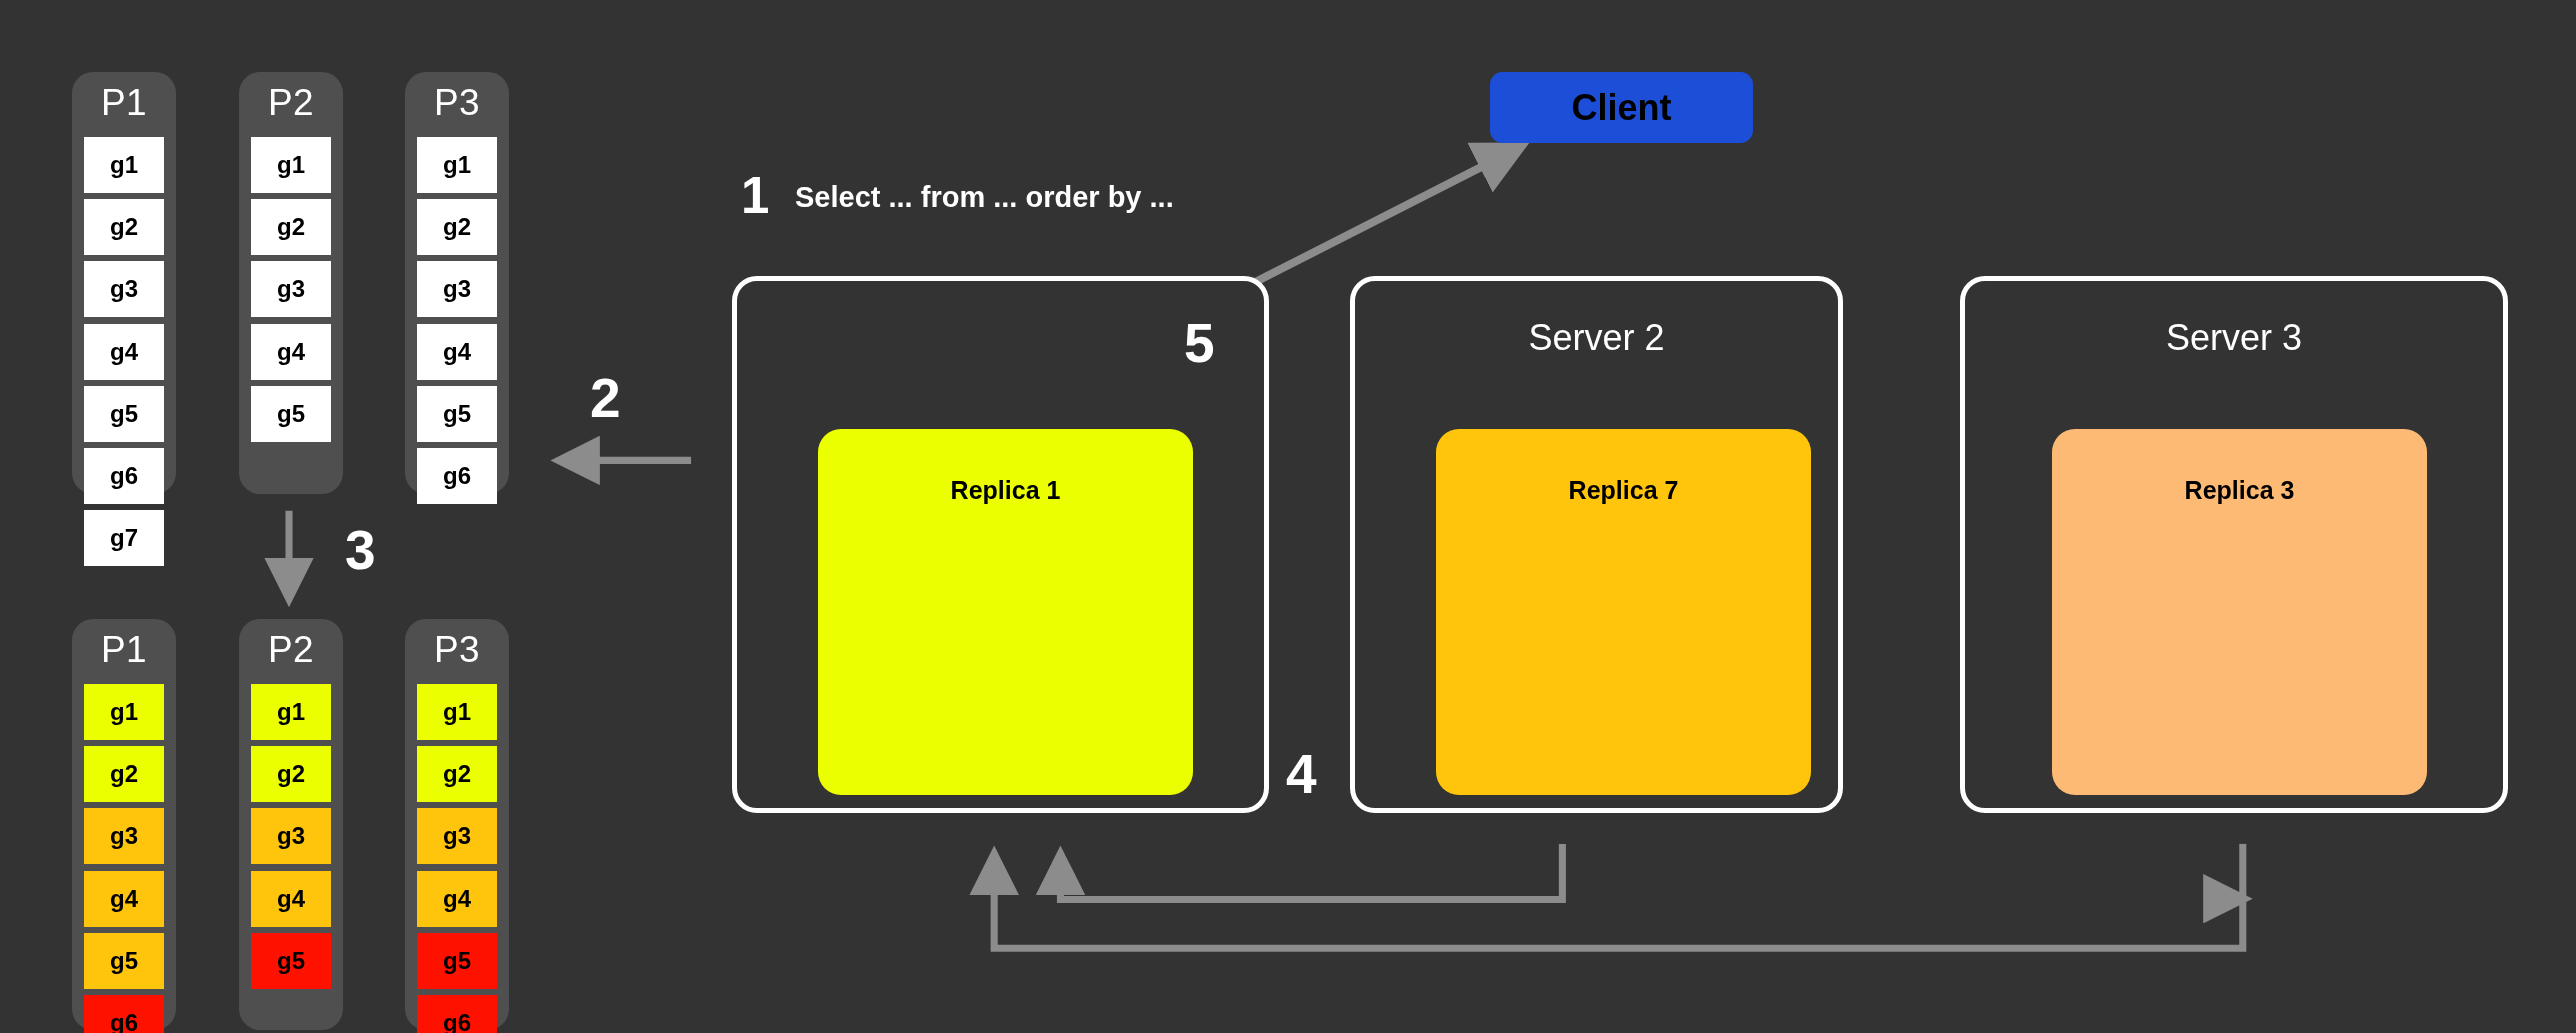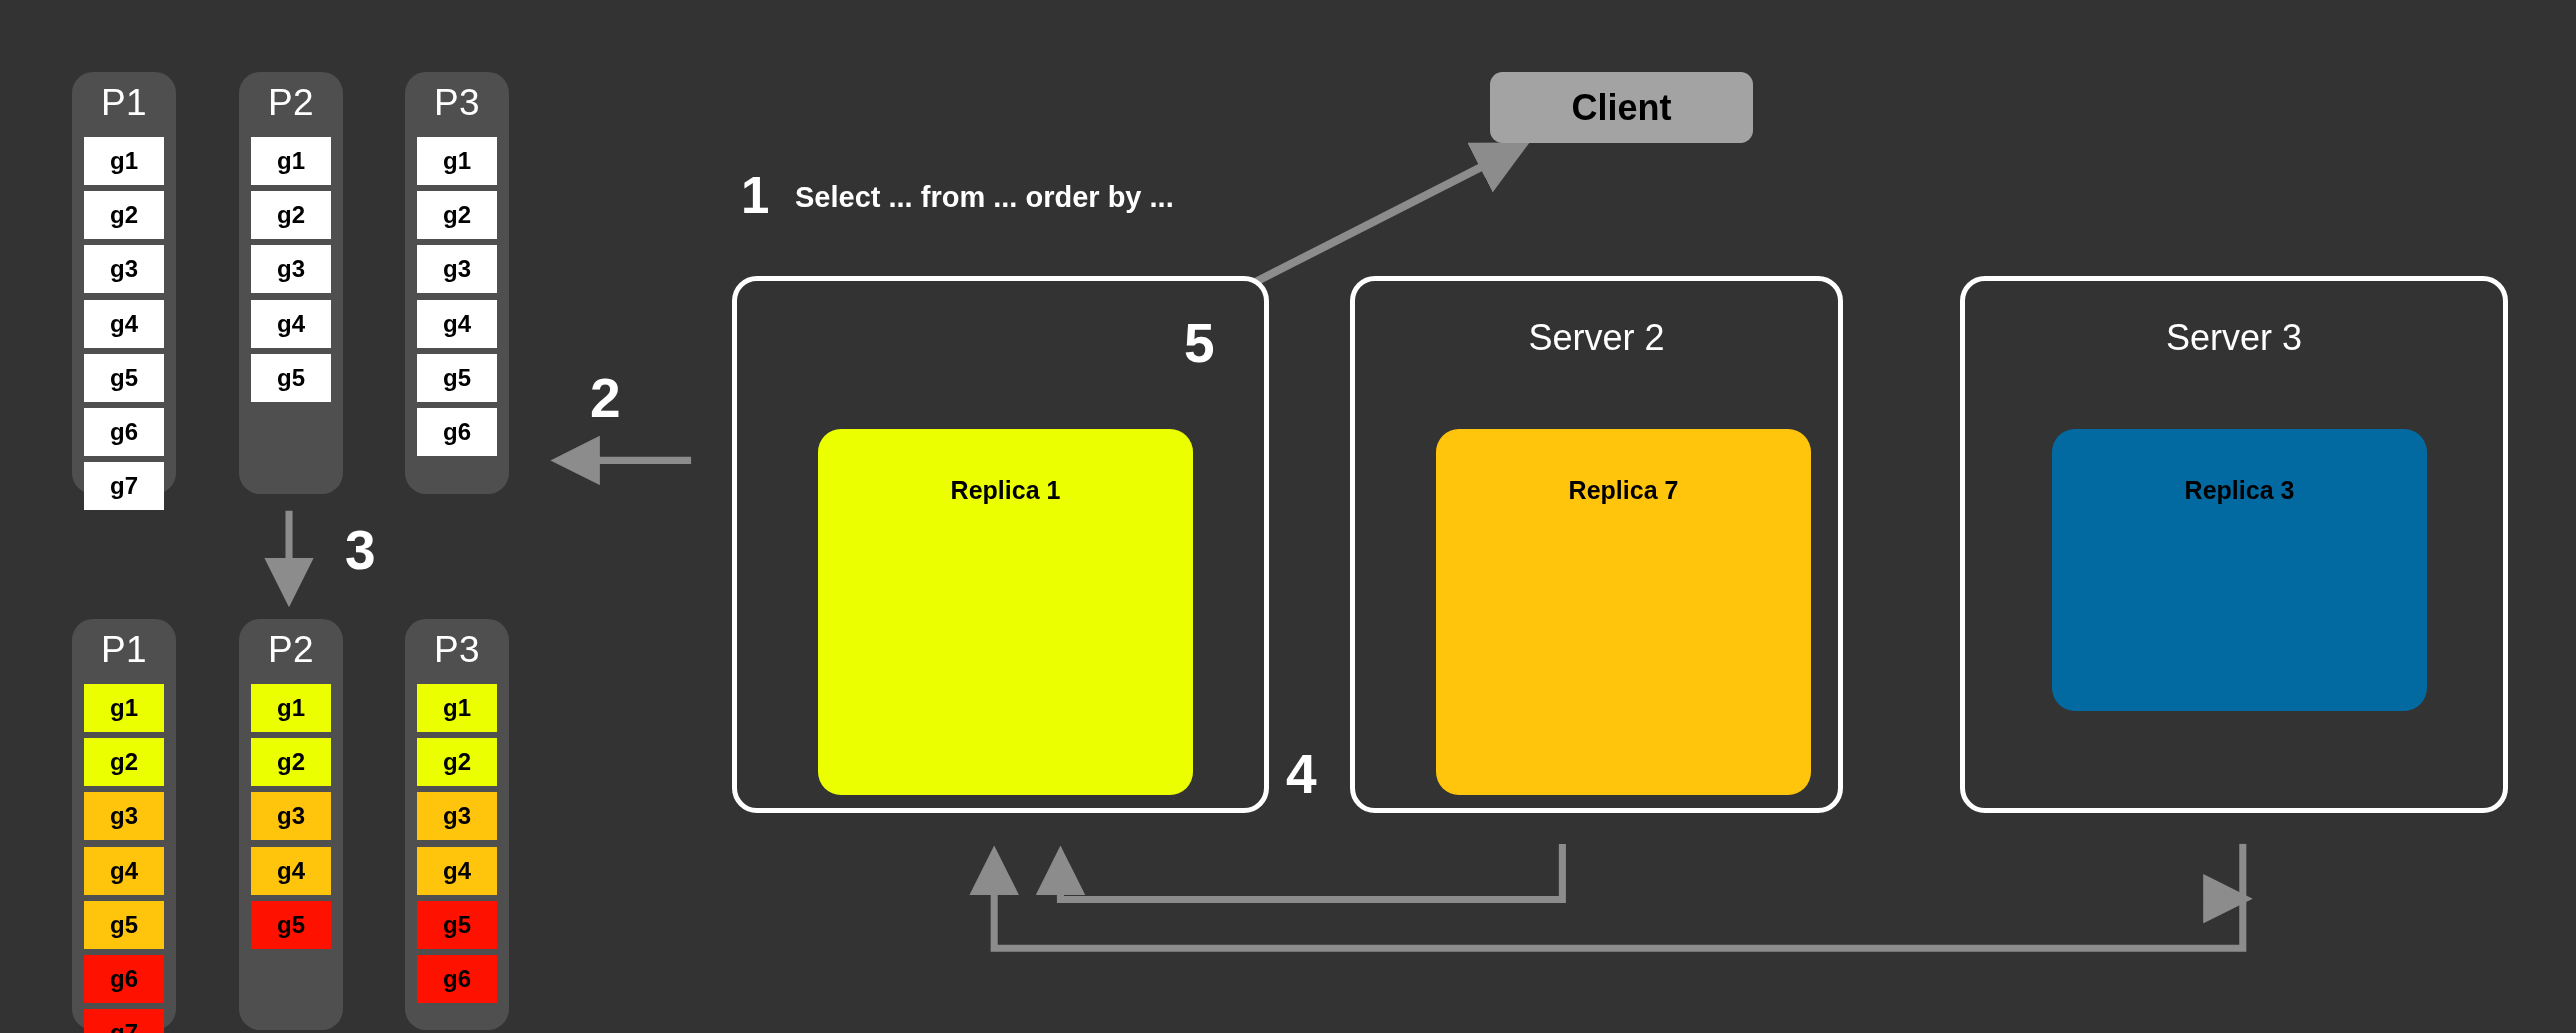--- a/index.html
+++ b/index.html
@@ -40,21 +40,21 @@
     letter-spacing: 0.4px;
     line-height: 1;
   }
   .cells {
     position: absolute;
     top: 65px;
     left: 12.4px;
     right: 12.4px;
   }
   .cell {
-    height: 48px;
+    height: 56px;
     margin-bottom: 6.2px;
     background: #ffffff;
     color: #000000;
     font-size: 24px;
     font-weight: bold;
     display: flex;
     align-items: center;
     justify-content: center;
     line-height: 1;
   }
@@ -232,21 +232,21 @@
     <div class="cells">
       <div class="cell" style="background:#ebff00">g1</div>
       <div class="cell" style="background:#ebff00">g2</div>
       <div class="cell" style="background:#ffc40c">g3</div>
       <div class="cell" style="background:#ffc40c">g4</div>
       <div class="cell" style="background:#ff1100">g5</div>
       <div class="cell" style="background:#ff1100">g6</div>
     </div>
   </div>
 
-  <div class="client" style="left:1490px; top:72px; width:263px; height:71px; background:#a3a3a3;">
+  <div class="client" style="left:1490px; top:72px; width:263px; height:71px; background:#1d4ed8;">
     <span>Client</span>
   </div>
 
   <div class="step" style="left:741px; top:170px; font-size:51px;">1</div>
   <div class="caption" style="left:795px; top:183px;">Select ... from ... order by ...</div>
 
   <div class="server" style="left:732px; top:276px; width:537px; height:537px;">
     <div class="replica" style="left:81px; top:148px; width:375px; height:366px; background:#ebff00;">
       <span>Replica 1</span>
     </div>
@@ -254,21 +254,21 @@
 
   <div class="server" style="left:1350px; top:276px; width:493px; height:537px;">
     <div class="server-title">Server 2</div>
     <div class="replica" style="left:81px; top:148px; width:375px; height:366px; background:#ffc40c;">
       <span>Replica 7</span>
     </div>
   </div>
 
   <div class="server" style="left:1960px; top:276px; width:548px; height:537px;">
     <div class="server-title">Server 3</div>
-    <div class="replica" style="left:87px; top:148px; width:375px; height:282px; background:#0369a1;">
+    <div class="replica" style="left:87px; top:148px; width:375px; height:366px; background:#fdba74;">
       <span>Replica 3</span>
     </div>
   </div>
 
   <div class="step" style="left:590px; top:371px; font-size:55px;">2</div>
   <div class="step" style="left:345px; top:523px; font-size:55px;">3</div>
   <div class="step" style="left:1286px; top:747px; font-size:55px;">4</div>
   <div class="step" style="left:1184px; top:316px; font-size:55px;">5</div>
 
 </div>

